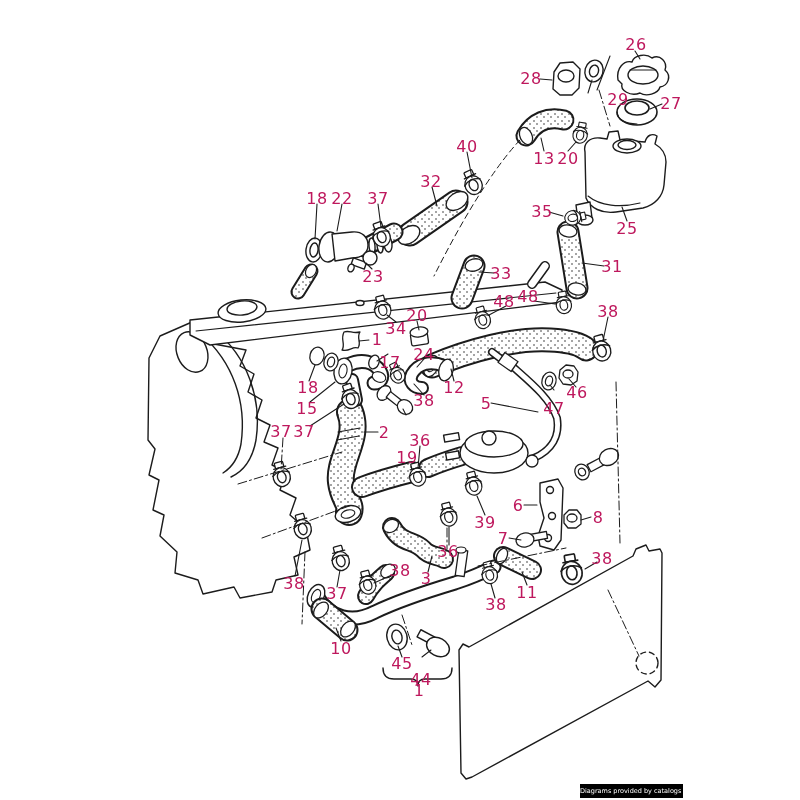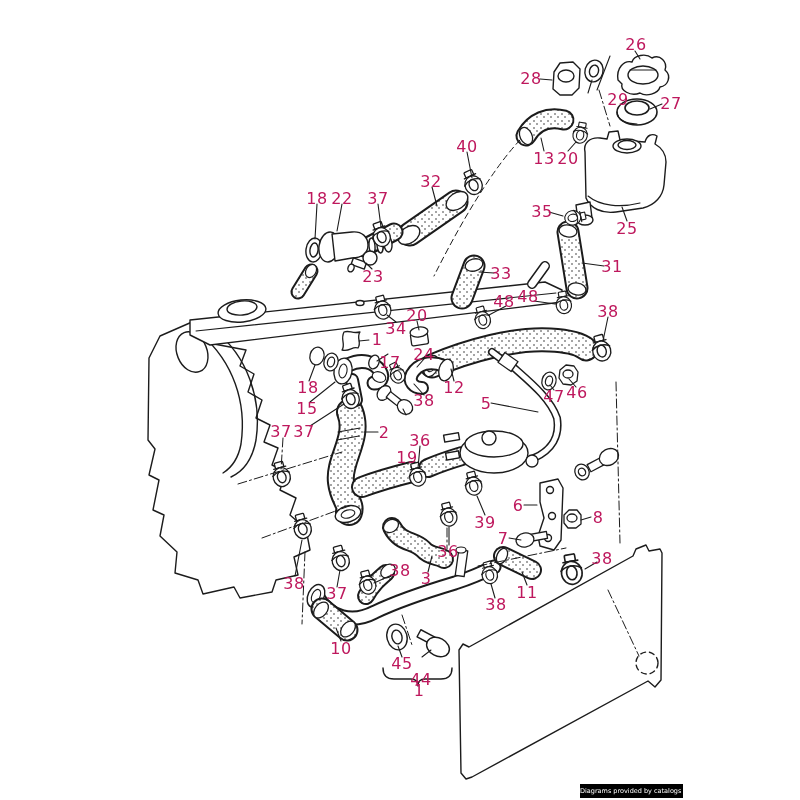--- a/index.html
+++ b/index.html
@@ -350,21 +350,21 @@
       <span class="part-label" style="left: 504px; top: 301px;">48</span>
       <span class="part-label" style="left: 528px; top: 296px;">48</span>
       <span class="part-label" style="left: 608px; top: 311px;">38</span>
       <span class="part-label" style="left: 396px; top: 328px;">34</span>
       <span class="part-label" style="left: 417px; top: 315px;">20</span>
       <span class="part-label" style="left: 377px; top: 339px;">1</span>
       <span class="part-label" style="left: 390px; top: 349px; margin-top: 13px;">17</span>
       <span class="part-label" style="left: 424px; top: 354px;">24</span>
       <span class="part-label" style="left: 454px; top: 387px;">12</span>
       <span class="part-label" style="left: 486px; top: 403px;">5</span>
-      <span class="part-label" style="left: 554px; top: 396px;">47</span>
+      <span class="part-label" style="left: 554px; top: 408px;">47</span>
       <span class="part-label" style="left: 577px; top: 392px;">46</span>
       <span class="part-label" style="left: 308px; top: 387px;">18</span>
       <span class="part-label" style="left: 307px; top: 408px;">15</span>
       <span class="part-label" style="left: 281px; top: 431px;">37</span>
       <span class="part-label" style="left: 304px; top: 431px;">37</span>
       <span class="part-label" style="left: 384px; top: 432px;">2</span>
       <span class="part-label" style="left: 407px; top: 421px; margin-top: 36px;">19</span>
       <span class="part-label" style="left: 420px; top: 440px;">36</span>
       <span class="part-label" style="left: 424px; top: 400px;">38</span>
       <span class="part-label" style="left: 485px; top: 522px;">39</span>

